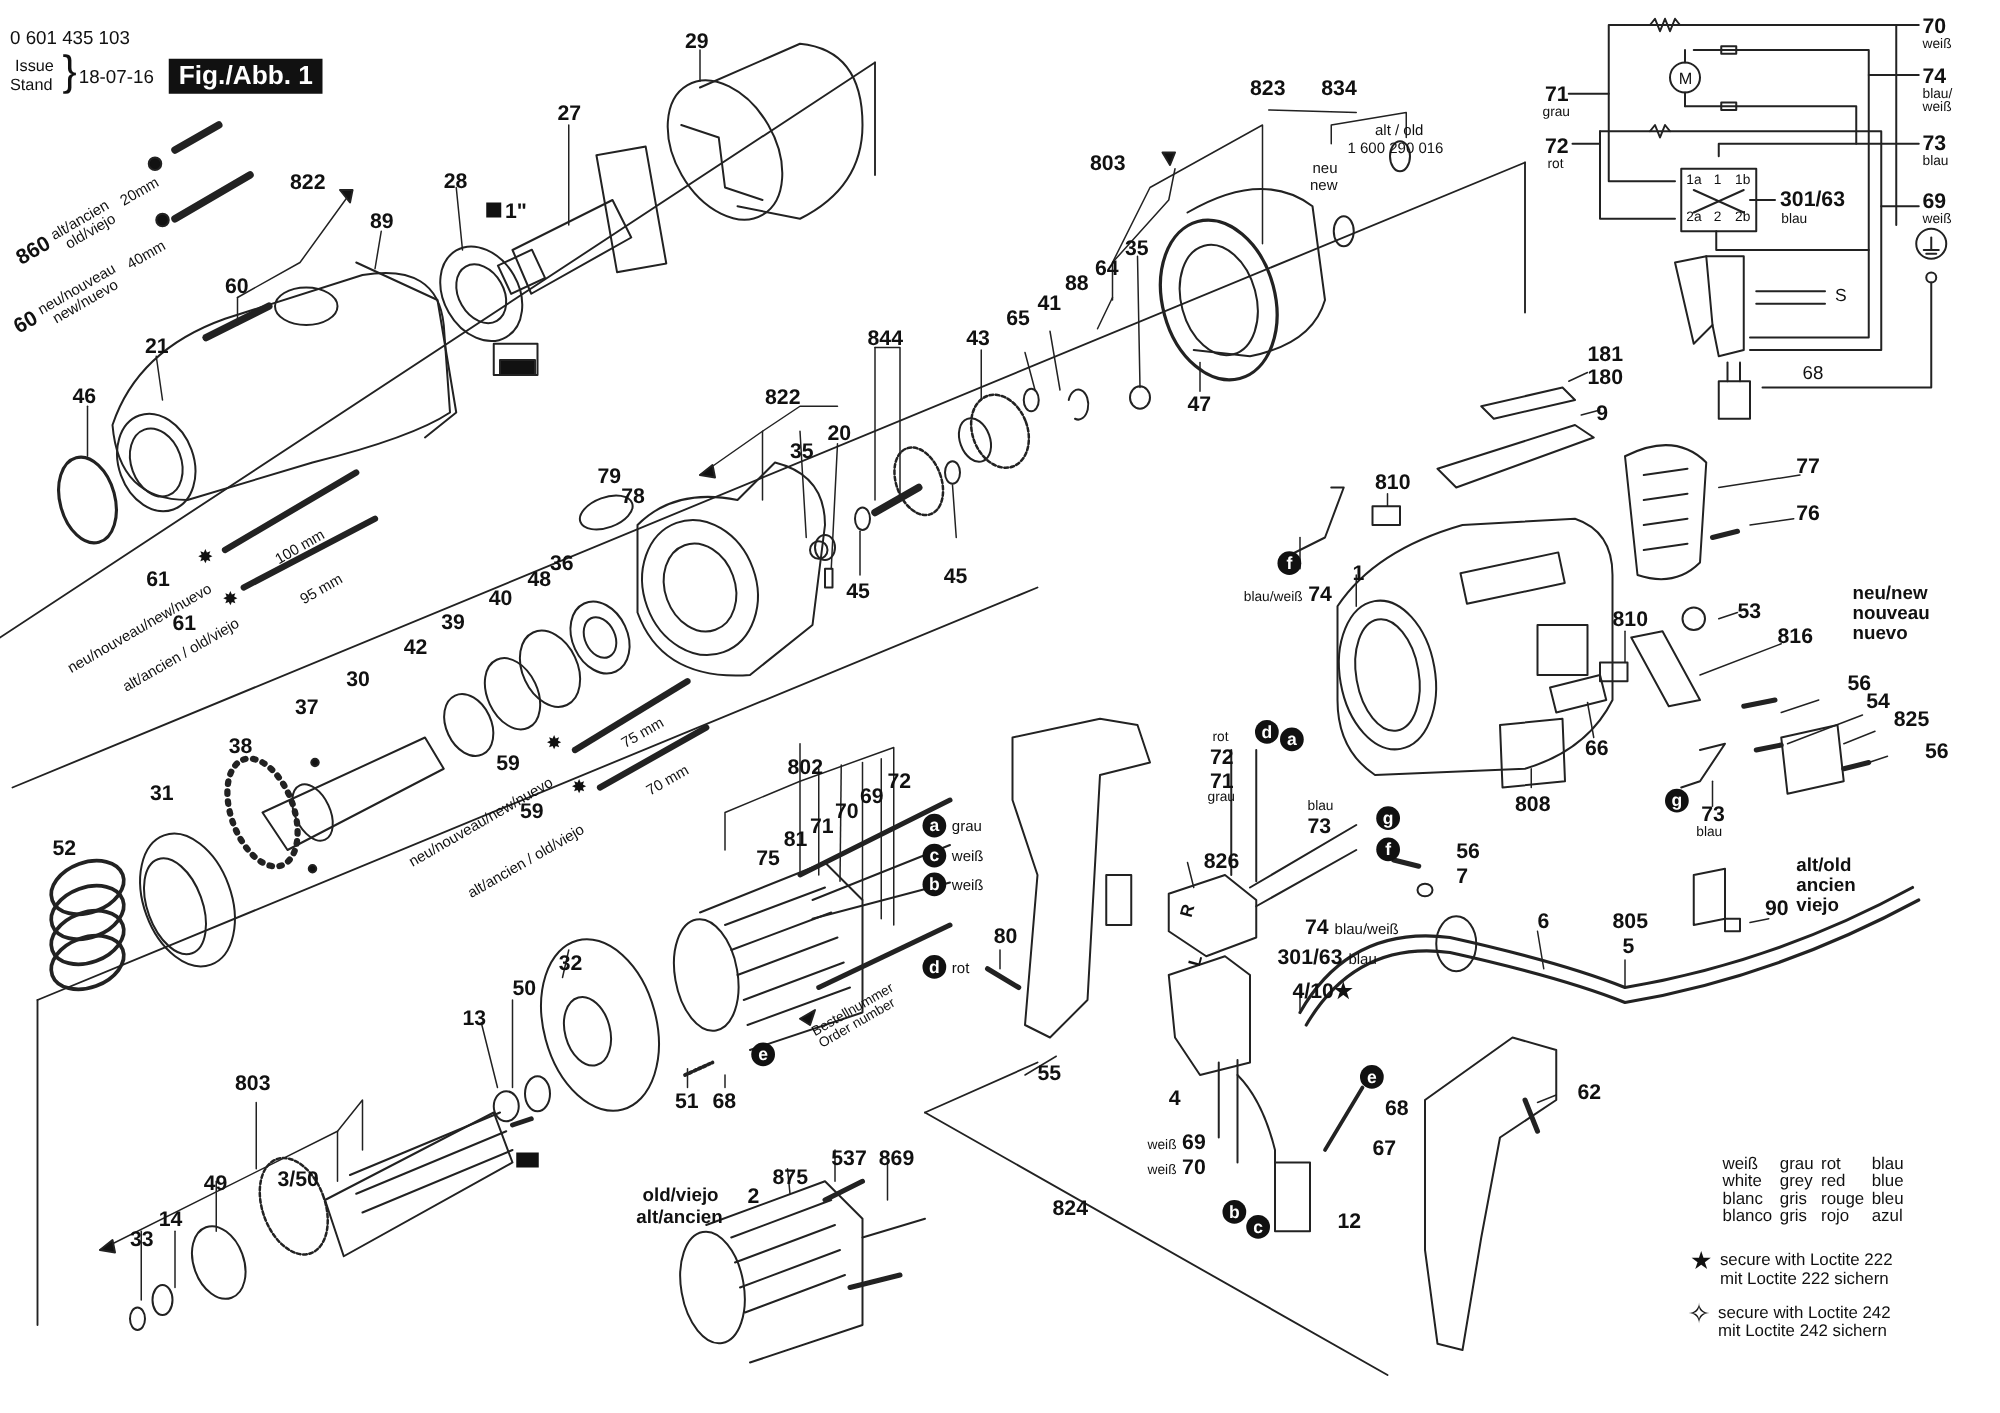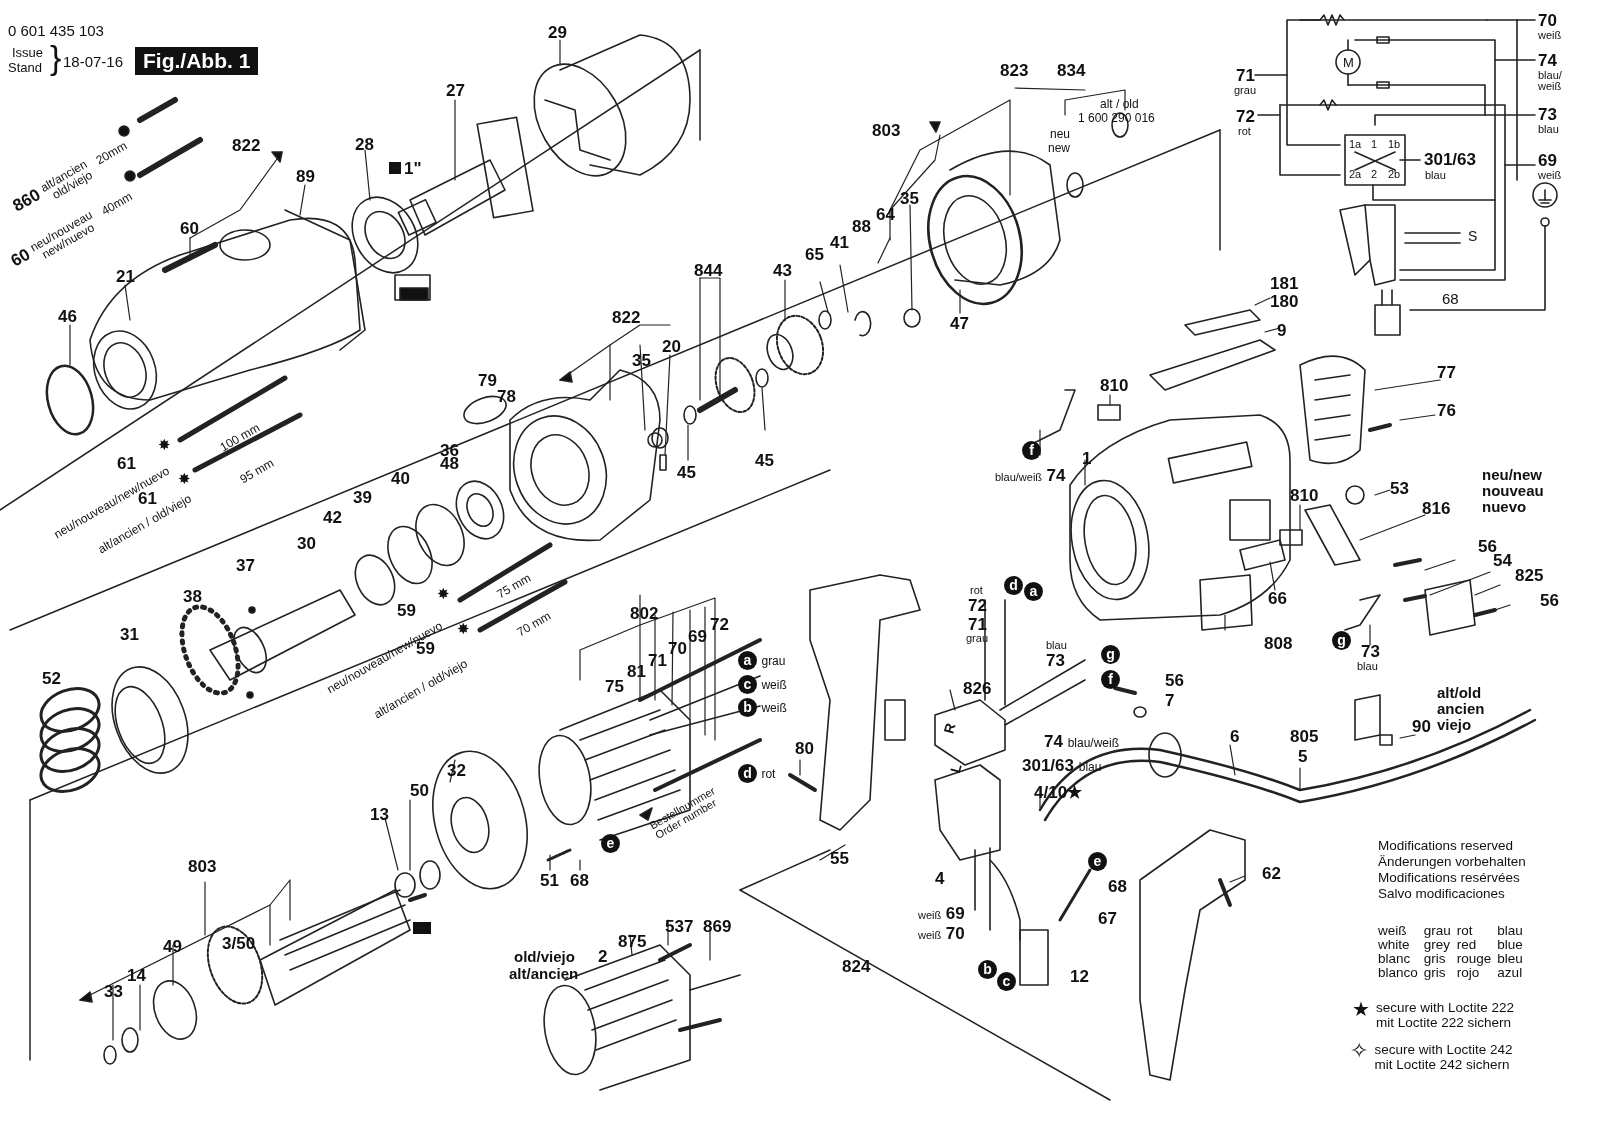--- a/index.html
+++ b/index.html
@@ -435,25 +435,25 @@
 <div class="abs pn" style="left:950px;top:315px;">47</div>
 <div class="abs pn" style="left:694px;top:262px;">844</div>
 <div class="abs pn" style="left:612px;top:309px;">822</div>
 <div class="abs pn" style="left:632px;top:352px;">35</div>
 <div class="abs pn" style="left:662px;top:338px;">20</div>
 <div class="abs pn" style="left:755px;top:452px;">45</div>
 <div class="abs pn" style="left:677px;top:464px;">45</div>
 <div class="abs pn" style="left:478px;top:372px;">79</div>
 <div class="abs pn" style="left:497px;top:388px;">78</div>
 <div class="abs pn" style="left:440px;top:442px;">36</div>
-<div class="abs pn" style="left:440px;top:455px;text-align:right;">48</div>
+<div class="abs pn" style="left:422px;top:455px;text-align:right;">48</div>
 <div class="abs pn" style="left:391px;top:470px;">40</div>
 <div class="abs pn" style="left:353px;top:489px;">39</div>
 <div class="abs pn" style="left:323px;top:509px;">42</div>
-<div class="abs pn" style="left:277px;top:535px;margin-left:20px;">30</div>
+<div class="abs pn" style="left:277px;top:535px;">30</div>
 <div class="abs pn" style="left:236px;top:557px;">37</div>
 <div class="abs pn" style="left:183px;top:588px;">38</div>
 <div class="abs pn" style="left:120px;top:626px;">31</div>
 <div class="abs pn" style="left:42px;top:670px;">52</div>
 
 <div class="abs pn" style="left:397px;top:602px;">59</div>
 <div class="abs pn" style="left:416px;top:640px;">59</div>
 <div class="abs" style="left:437px;top:585px;font-size:15px;">✸</div>
 <div class="abs" style="left:457px;top:620px;font-size:15px;">✸</div>
 <div class="abs sm rot" style="left:495px;top:590px;transform:rotate(-30deg);">75 mm</div>
@@ -548,21 +548,21 @@
 <div class="abs pn" style="left:1437px;top:402px;">76</div>
 <div class="abs pn" style="left:1290px;top:487px;">810</div>
 <div class="abs pn" style="left:1390px;top:480px;">53</div>
 <div class="abs pn" style="left:1422px;top:500px;">816</div>
 <div class="abs pn" style="left:1482px;top:467px;font-size:15px;line-height:16px;"><span>neu/new</span><br><span>nouveau</span><br><span>nuevo</span></div>
 <div class="abs pn" style="left:1478px;top:538px;">56</div>
 <div class="abs pn" style="left:1493px;top:552px;">54</div>
 <div class="abs pn" style="left:1515px;top:567px;">825</div>
 <div class="abs pn" style="left:1540px;top:592px;">56</div>
 <div class="abs pn" style="left:1268px;top:590px;">66</div>
-<div class="abs pn" style="left:1264px;top:635px;">808</div>
+<div class="abs pn" style="left:1212px;top:635px;">808</div>
 <div class="abs" style="left:1332px;top:631px;"><span class="circ">g</span></div>
 <div class="abs pn" style="left:1361px;top:643px;">73</div>
 <div class="abs xs" style="left:1357px;top:661px;">blau</div>
 
 <div class="abs pn" style="left:1538px;top:12px;">70</div>
 <div class="abs xs" style="left:1538px;top:30px;">weiß</div>
 <div class="abs pn" style="left:1538px;top:52px;">74</div>
 <div class="abs xs" style="left:1538px;top:70px;">blau/</div>
 <div class="abs xs" style="left:1538px;top:81px;">weiß</div>
 <div class="abs pn" style="left:1538px;top:106px;">73</div>
@@ -578,26 +578,20 @@
 <div class="abs xs" style="left:1371px;top:139px;">1</div>
 <div class="abs xs" style="left:1388px;top:139px;">1b</div>
 <div class="abs xs" style="left:1349px;top:169px;">2a</div>
 <div class="abs xs" style="left:1371px;top:169px;">2</div>
 <div class="abs xs" style="left:1388px;top:169px;">2b</div>
 <div class="abs pn" style="left:1424px;top:151px;">301/63</div>
 <div class="abs xs" style="left:1425px;top:170px;">blau</div>
 <div class="abs" style="left:1442px;top:290px;font-size:15px;">68</div>
 <div class="abs" style="left:1468px;top:228px;font-size:14px;">S</div>
 
-<div class="abs notes" style="left:1378px;top:838px;">
-  <div>Modifications reserved</div>
-  <div>Änderungen vorbehalten</div>
-  <div>Modifications resérvées</div>
-  <div>Salvo modificaciones</div>
-</div>
 
 <table class="abs colors" style="left:1378px;top:924px;border-collapse:collapse;">
   <tbody>
         <tr>
     <td>weiß</td>
           <td>grau</td>
           <td>rot</td>
           <td>blau</td>
   </tr>
   <tr>

